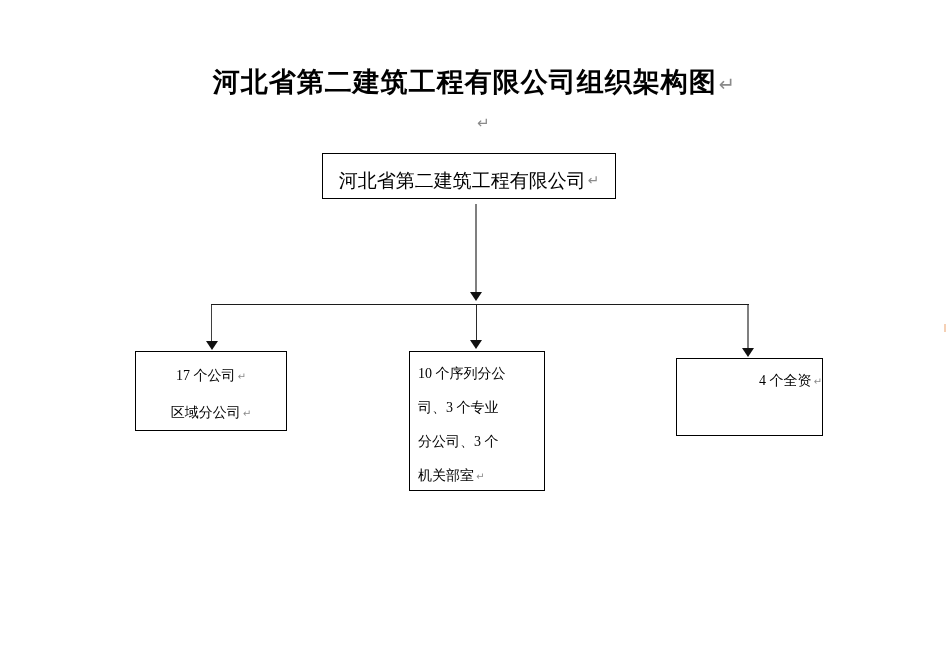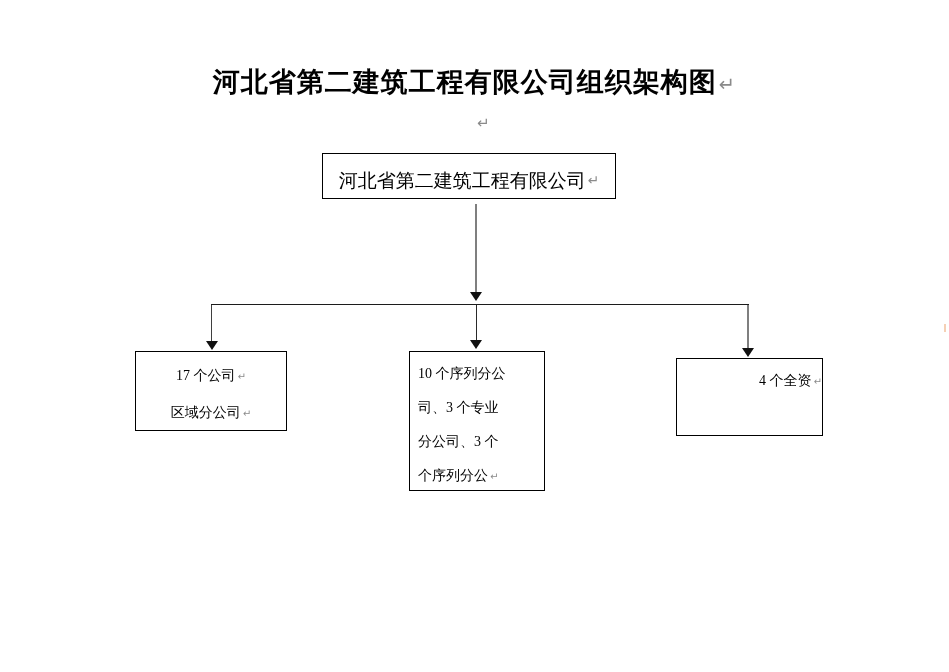--- a/index.html
+++ b/index.html
@@ -119,21 +119,21 @@
 
   <div class="node node-left">
     <div class="bline"><span>17 个公司</span><span class="pmark">↵</span></div>
     <div class="bline"><span>区域分公司</span><span class="pmark">↵</span></div>
   </div>
 
   <div class="node node-mid">
     <div class="bline"><span>10 个序列分公</span></div>
     <div class="bline"><span>司、3 个专业</span></div>
     <div class="bline"><span>分公司、3 个</span></div>
-    <div class="bline"><span>个序列分公</span><span class="pmark">↵</span></div>
+    <div class="bline"><span>机关部室</span><span class="pmark">↵</span></div>
   </div>
 
   <div class="node node-right">
     <div class="bline"><span>4 个全资</span><span class="pmark">↵</span></div>
   </div>
 
   <div class="edge-artifact"></div>
 
 </div>
 

